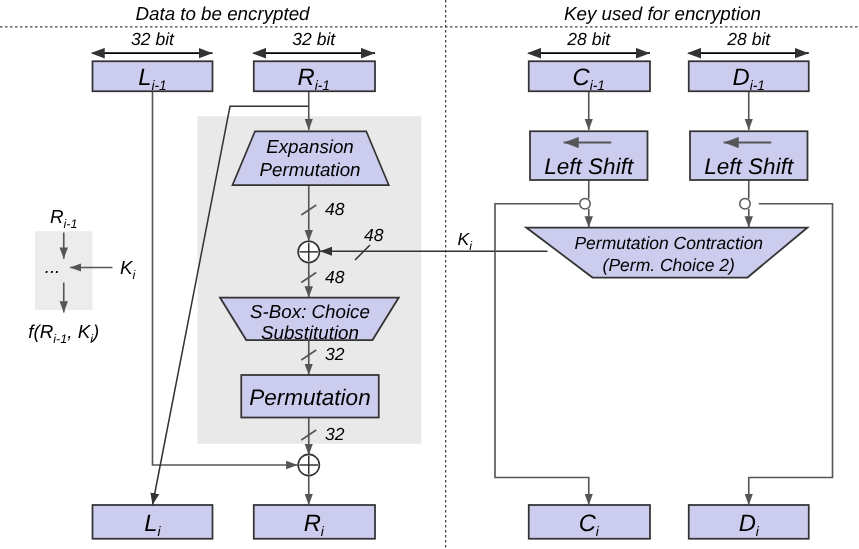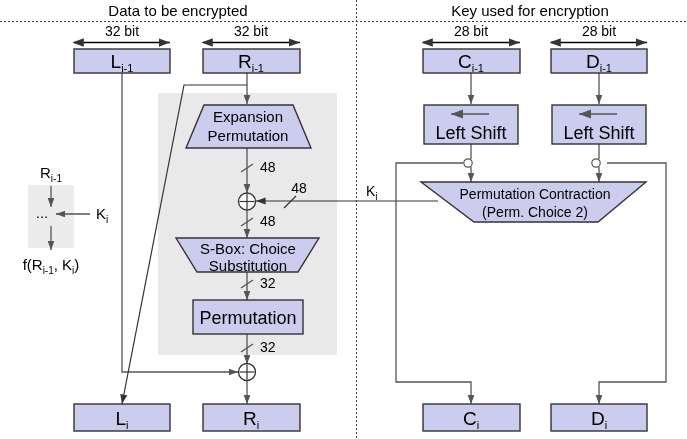--- a/index.html
+++ b/index.html
@@ -1,18 +1,18 @@
 <!DOCTYPE html>
 <html><head>
 <meta charset="utf-8">
 <style>
   html,body{margin:0;padding:0;background:#ffffff;}
   body{width:687px;height:439px;overflow:hidden;
        font-family:"Liberation Sans","DejaVu Sans",sans-serif;}
-  #root{position:relative;width:687px;height:439px;}
+  #root{position:relative;width:687px;height:439px;font-style:italic;}
   svg{position:absolute;left:0;top:0;}
   text{font-family:"Liberation Sans","DejaVu Sans",sans-serif;fill:#000;}
 </style>
 </head>
 <body>
 
 <div id="root">
 <svg width="687" height="439" viewBox="0 0 687 439">
   <defs>
     <marker id="ar" markerWidth="9" markerHeight="9" refX="8" refY="3" orient="auto" markerUnits="strokeWidth">

